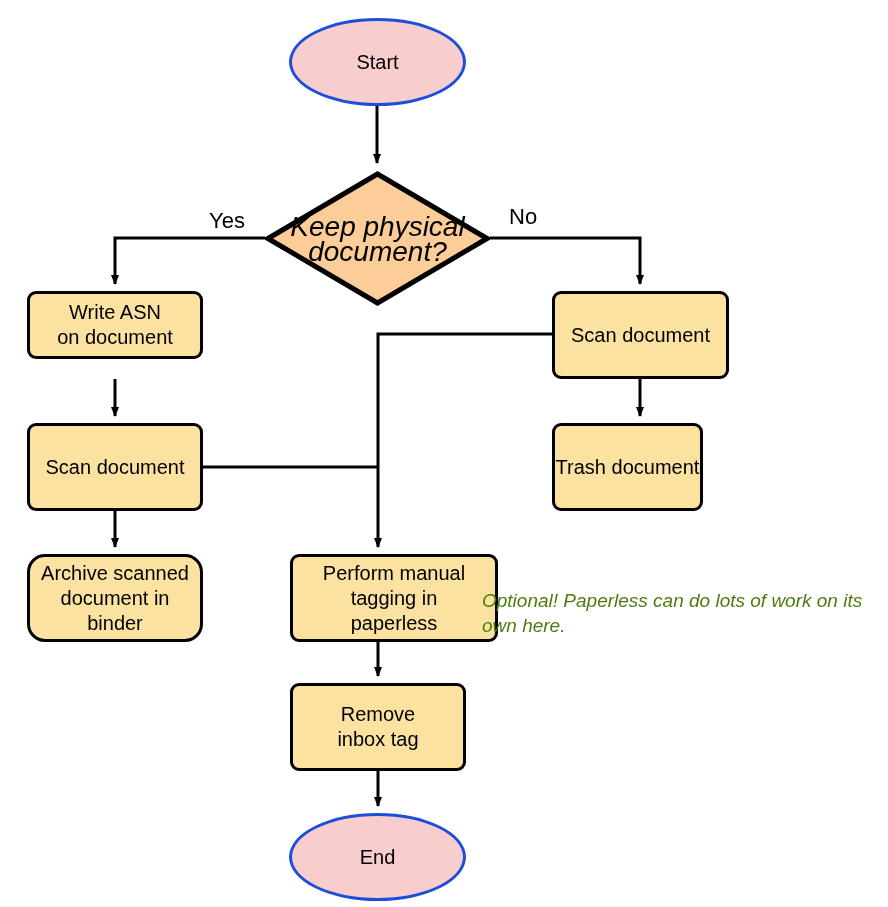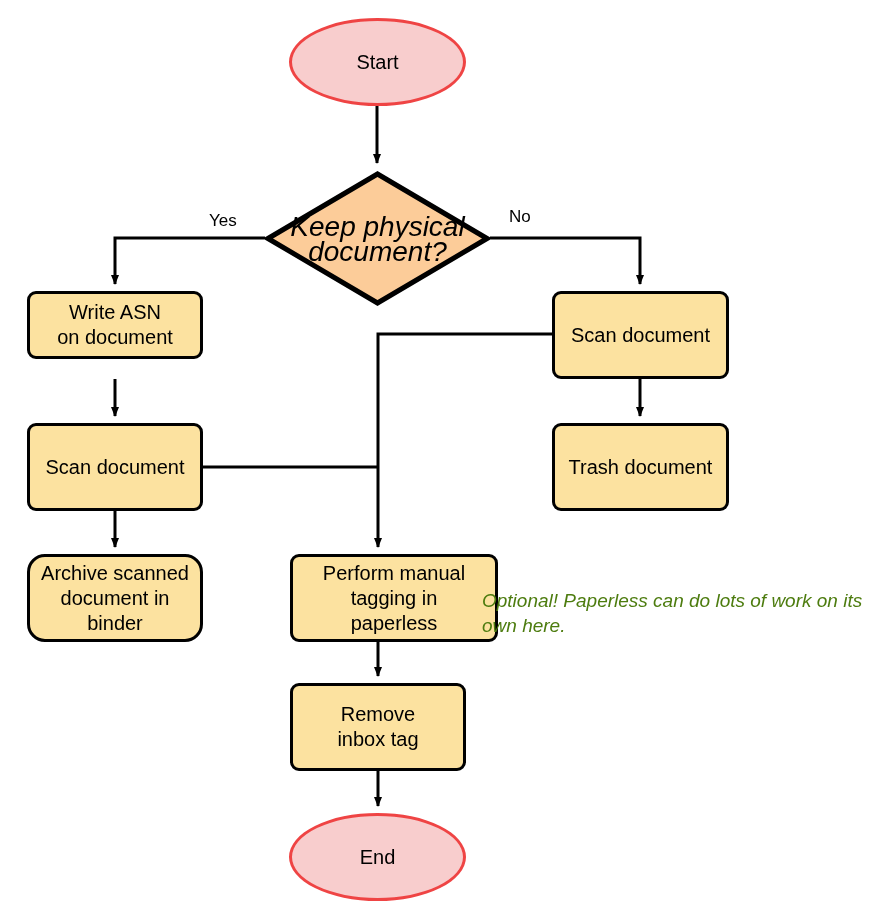--- a/index.html
+++ b/index.html
@@ -33,21 +33,21 @@
     display: flex;
     align-items: center;
     justify-content: center;
     text-align: center;
     font-size: 20px;
     line-height: 25px;
     color: #000000;
     z-index: 2;
   }
   .node-terminal {
-    border: 3px solid #ef4444;
+    border: 3px solid #1d4ed8;
     border-radius: 50%;
     background: #f8cdcd;
     text-align: right;
   }
   .node-process {
     border: 3px solid #000000;
     border-radius: 9px;
     background: #fce2a0;
   }
   .node-decision {
@@ -64,21 +64,21 @@
   .decision-shape {
     position: absolute;
     left: 0;
     top: 0;
     width: 100%;
     height: 100%;
     z-index: 1;
   }
   .edge-label {
     position: absolute;
-    font-size: 17px;
+    font-size: 22px;
     line-height: 22px;
     color: #000000;
     z-index: 3;
     white-space: nowrap;
   }
   .annotation {
     position: absolute;
     font-style: italic;
     font-size: 19px;
     line-height: 25px;
@@ -146,21 +146,21 @@
   <div class="node node-process" style="left:27px; top:554px; width:176px; height:88px;border-radius:18px;">
     <span class="nodelabel">Archive scanned
 document in
 binder</span>
   </div>
 
   <div class="node node-process" style="left:552px; top:291px; width:177px; height:88px;">
     <span class="nodelabel">Scan document</span>
   </div>
 
-  <div class="node node-process" style="left:552px; top:423px; width:177px; height:88px;">
+  <div class="node node-process" style="left:552px; top:423px; width:151px; height:88px;">
     <span class="nodelabel">Trash document</span>
   </div>
 
   <div class="node node-process" style="left:290px; top:554px; width:208px; height:88px;">
     <span class="nodelabel">Perform manual
 tagging in
 paperless</span>
   </div>
 
   <div class="node node-process" style="left:290px; top:683px; width:176px; height:88px;">

